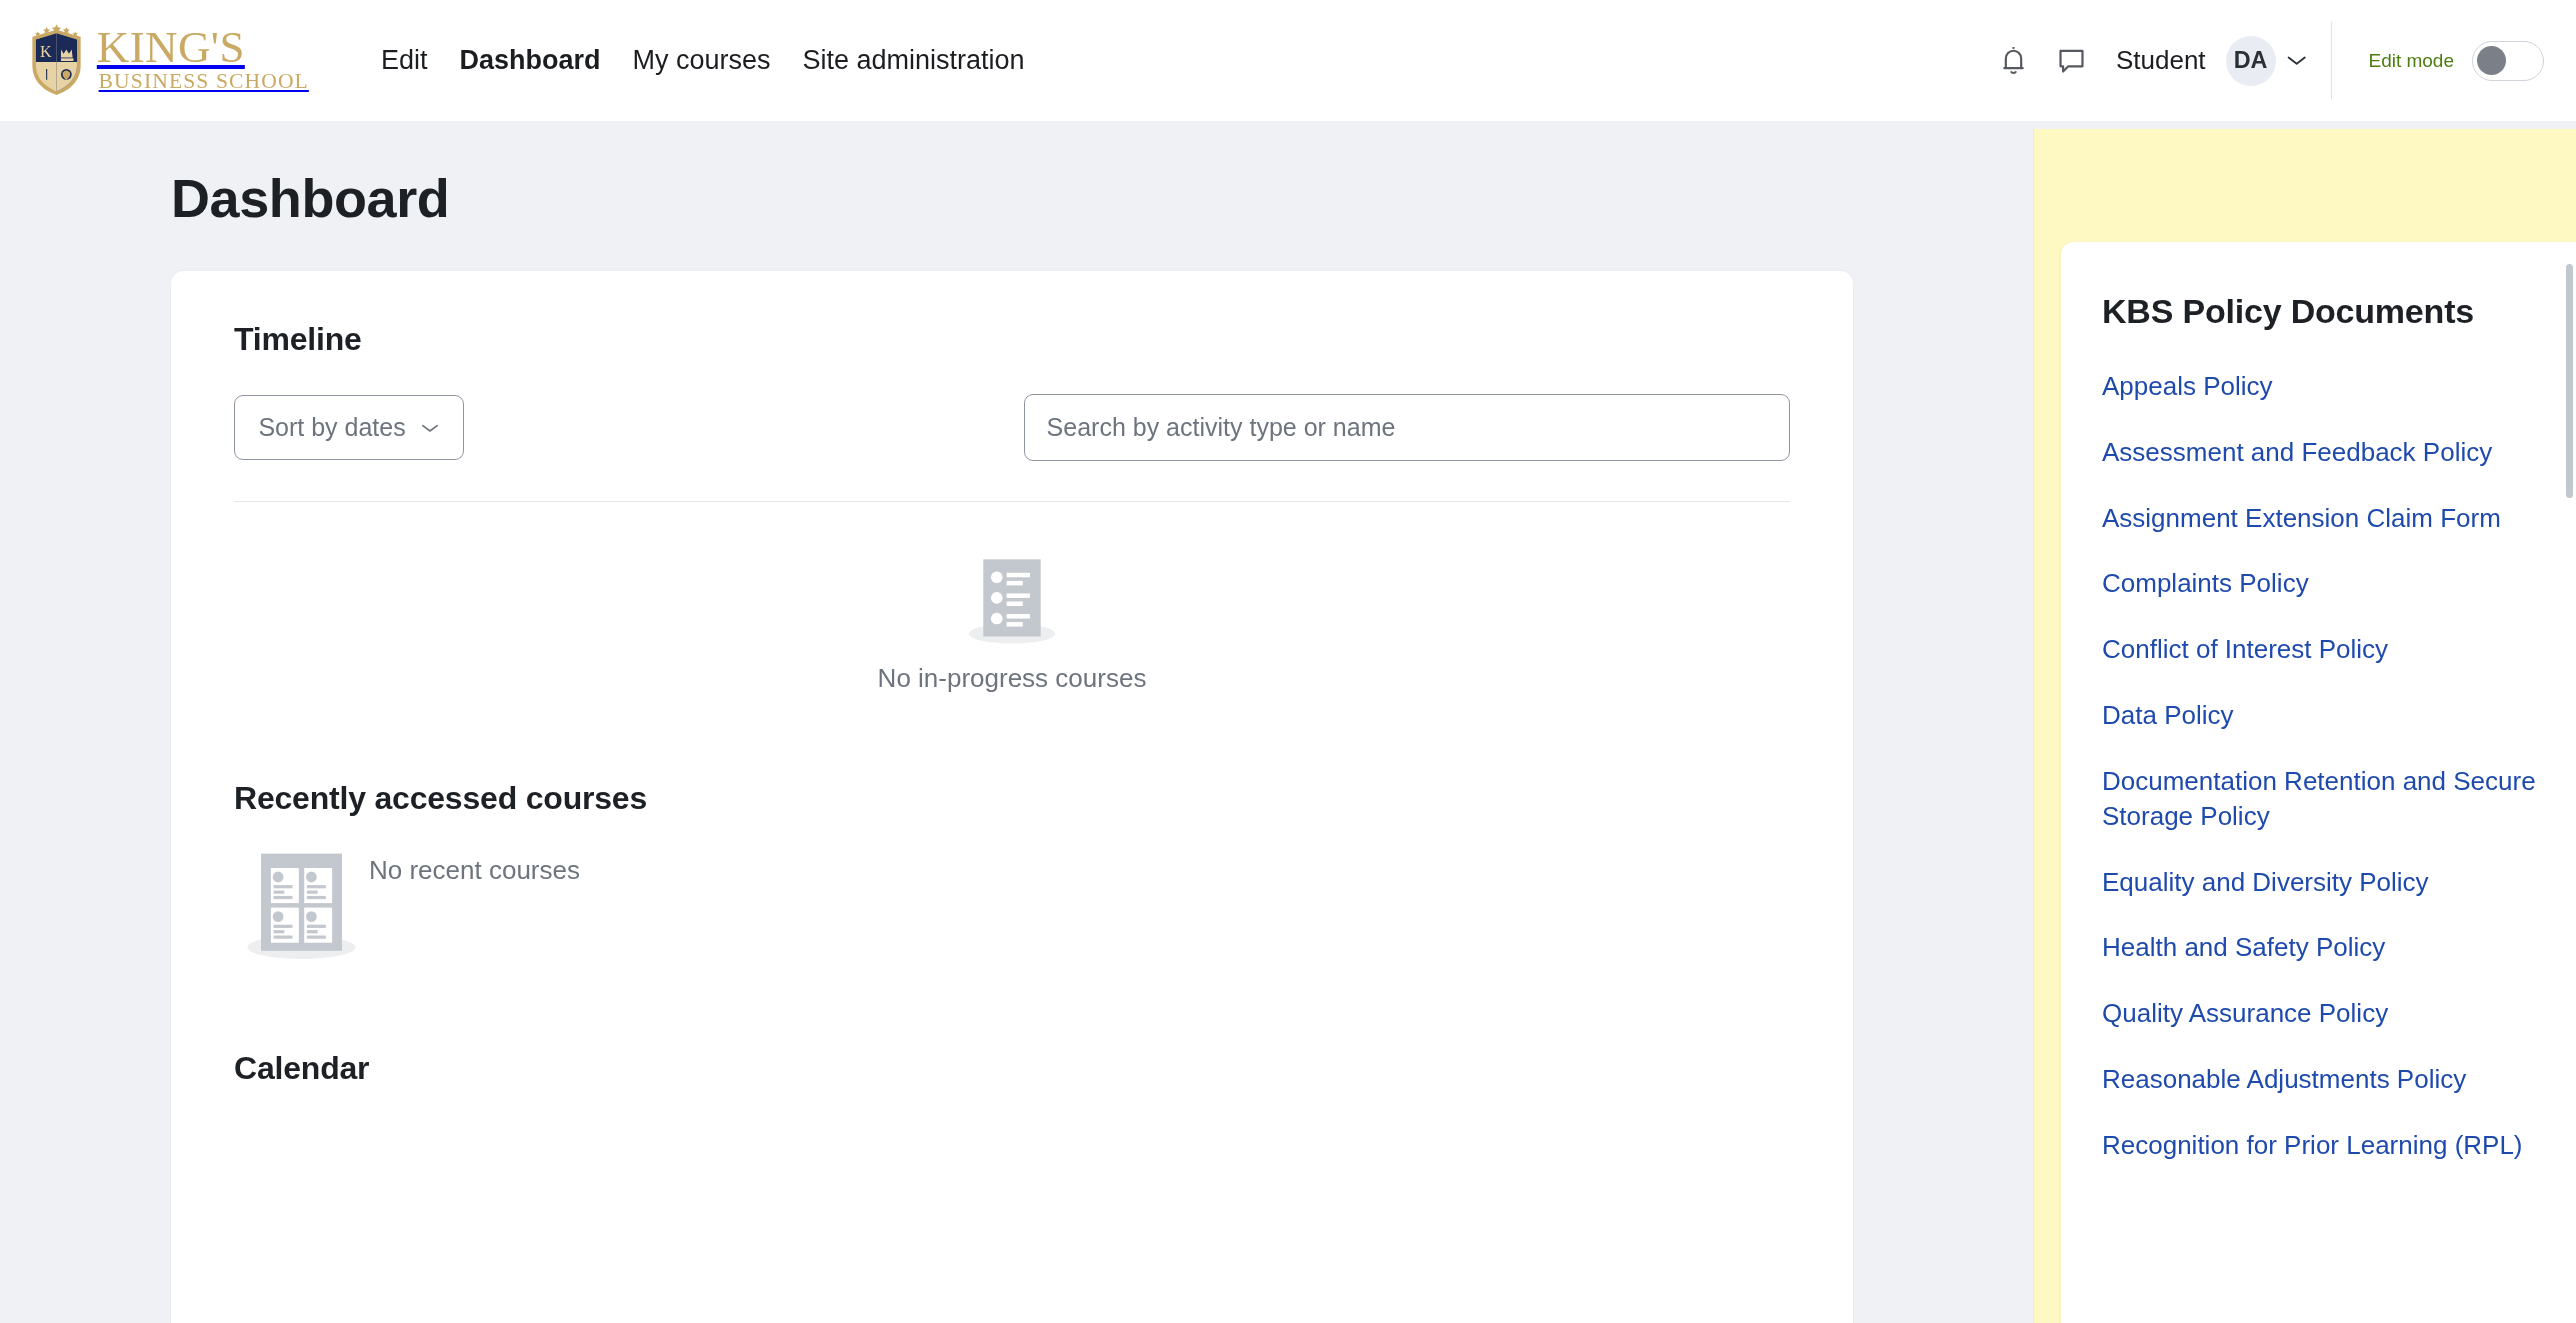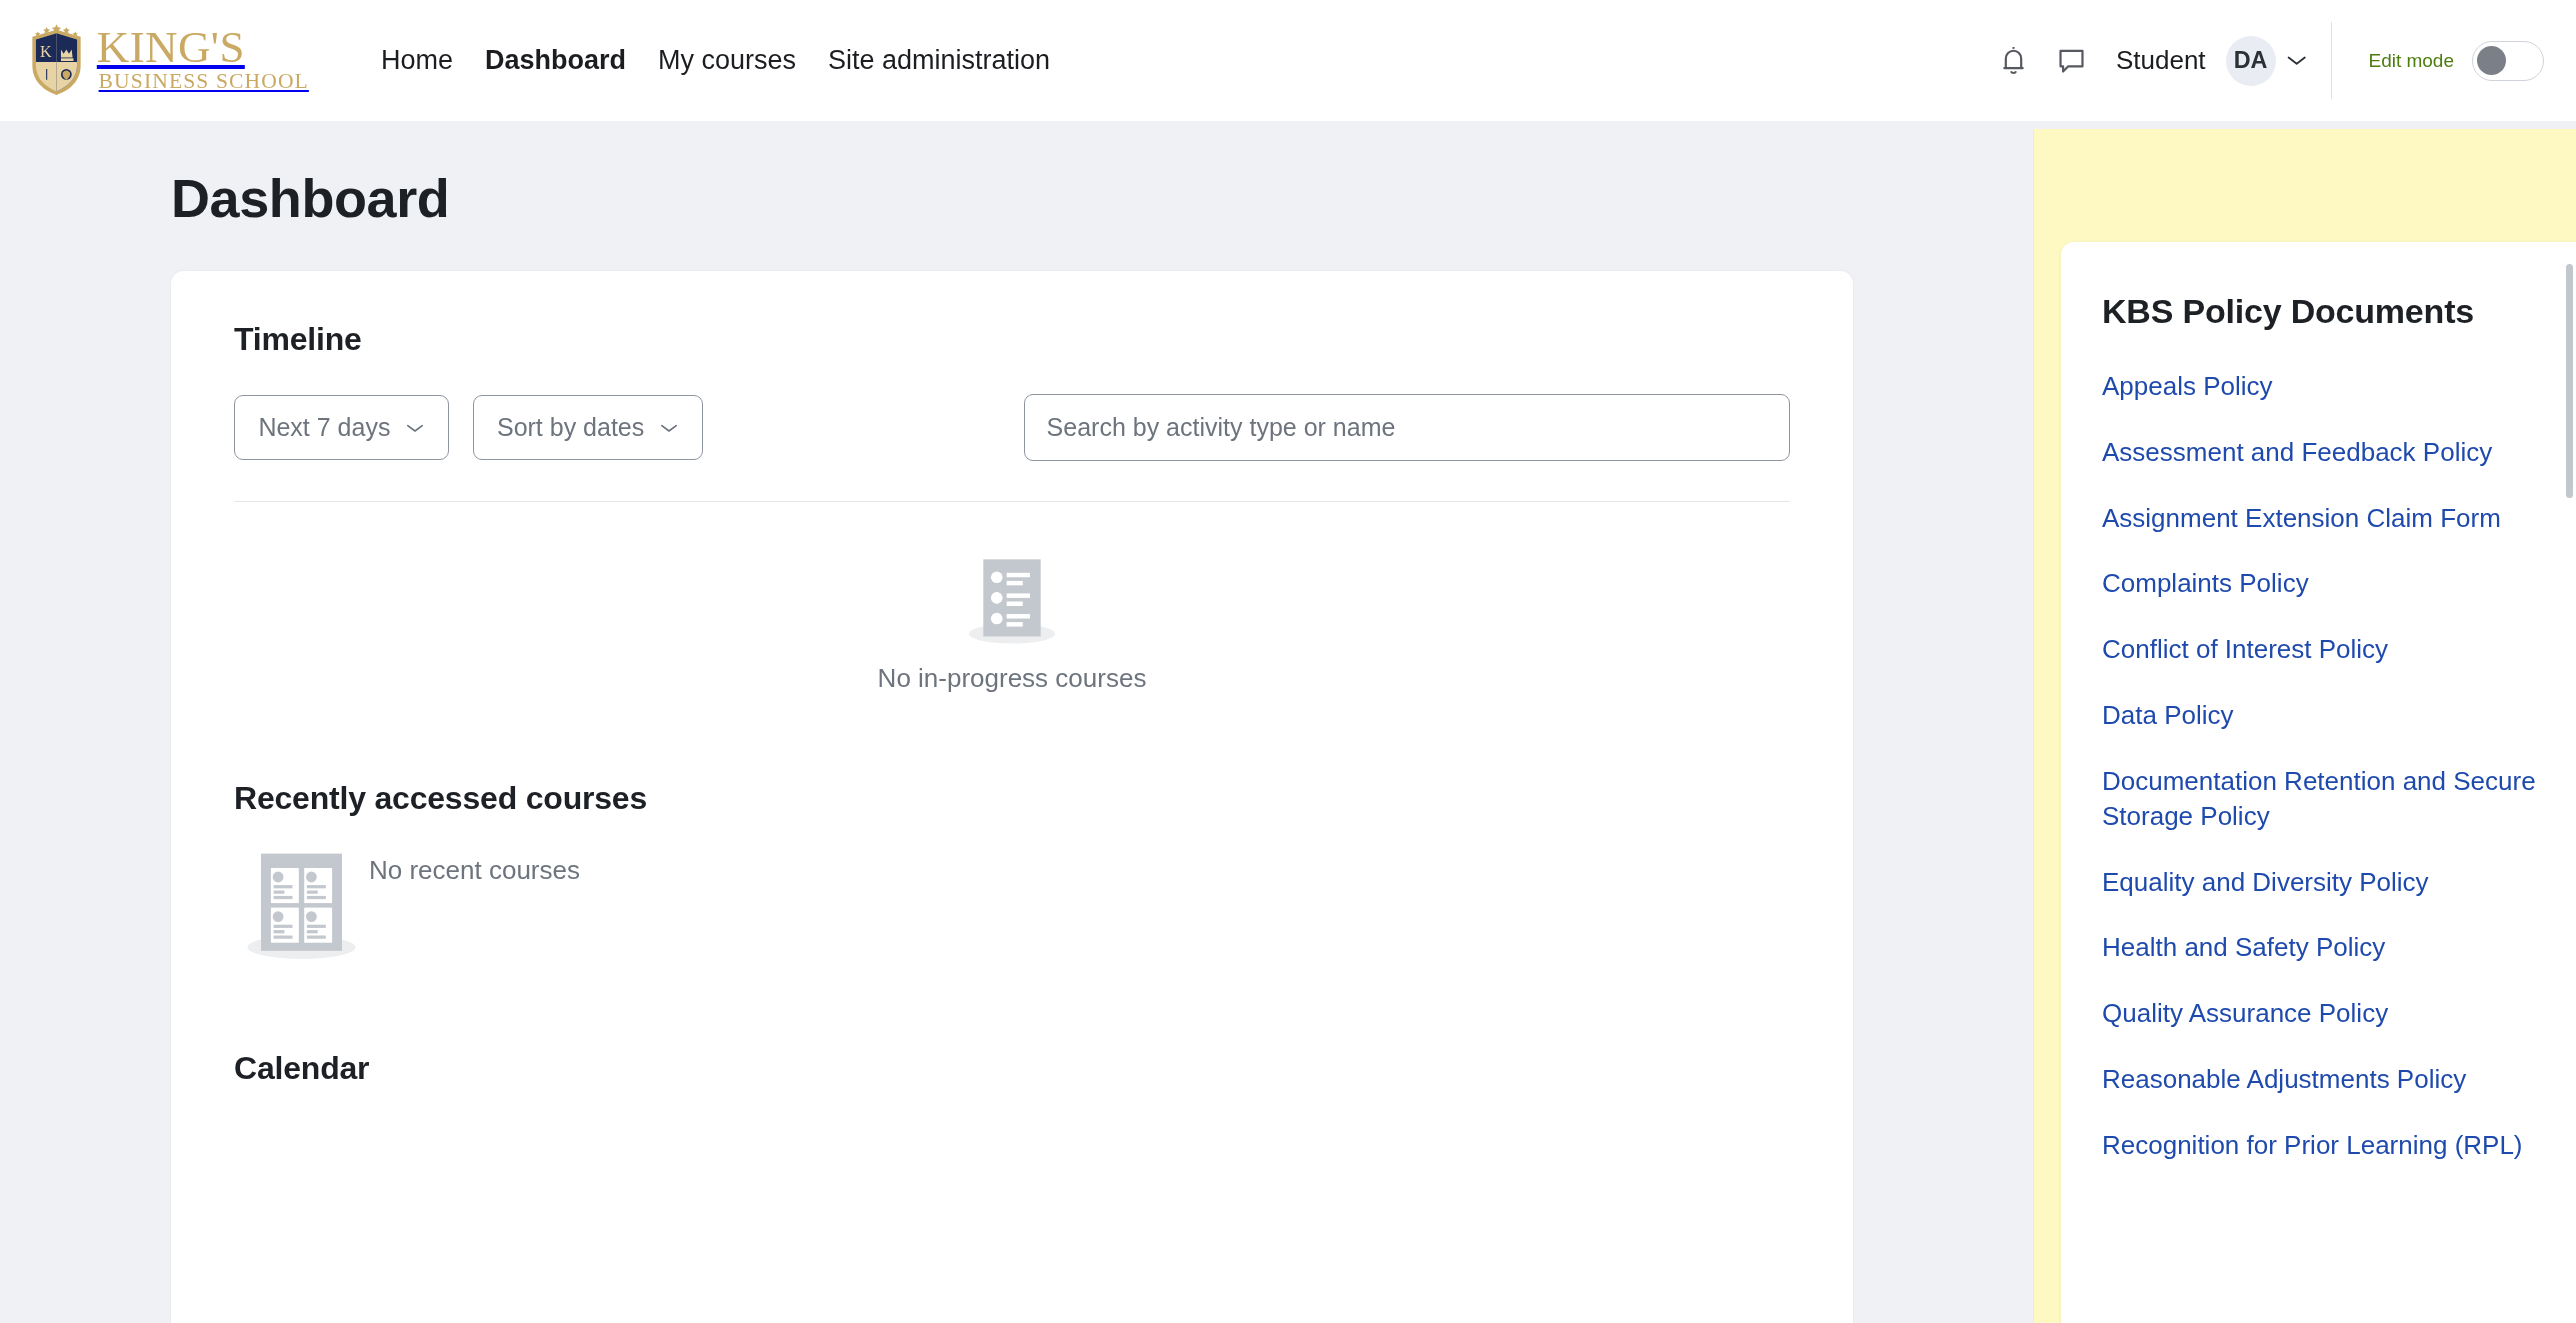--- a/index.html
+++ b/index.html
@@ -208,21 +208,21 @@
         <path d="M54 8 l.9 1.8 2 .3 -1.45 1.4 .35 2 -1.8-.95 -1.8 .95 .35-2 -1.45-1.4 2-.3 z"></path>
       </g>
     </svg>
     <span class="brand-word">
       <span class="brand-kings">KING'S</span>
       <span class="brand-bs">BUSINESS SCHOOL</span>
     </span>
   </a>
 
   <nav class="mainnav">
-    <a href="#">Home</a>
+    <a href="#">Edit</a>
     <a href="#" class="active">Dashboard</a>
     <a href="#">My courses</a>
     <a href="#">Site administration</a>
   </nav>
 
   <div class="nav-right">
     <div class="icon-btn">
       <svg width="31" height="32" viewBox="0 0 24 25" fill="none" stroke="#55595f" stroke-width="1.7">
         <path d="M12 3 V1.6"></path>
         <path d="M6 18 V10.5 a6 6 0 0 1 12 0 V18 h1.2 H4.8 Z" stroke-linejoin="round"></path>
@@ -254,28 +254,20 @@
   <h1 class="page-title">Dashboard</h1>
 
   <button class="close-drawer">×</button>
 
   <div class="content-card">
     <div class="card-inner">
 
       <h2 class="block-title">Timeline</h2>
 
       <div class="tl-controls">
-        <div class="pill">
-          <span>Next 7 days</span>
-          <span class="cv">
-            <svg width="20" height="11.7" viewBox="0 0 22 13" fill="none" stroke="#6d747d" stroke-width="1.8">
-              <path d="M3 4 L11 10 L19 4" stroke-linecap="round" stroke-linejoin="round"></path>
-            </svg>
-          </span>
-        </div>
         <div class="pill">
           <span>Sort by dates</span>
           <span class="cv">
             <svg width="20" height="11.7" viewBox="0 0 22 13" fill="none" stroke="#6d747d" stroke-width="1.8">
               <path d="M3 4 L11 10 L19 4" stroke-linecap="round" stroke-linejoin="round"></path>
             </svg>
           </span>
         </div>
         <input class="search-box" type="text" placeholder="Search by activity type or name" style="">
       </div>

